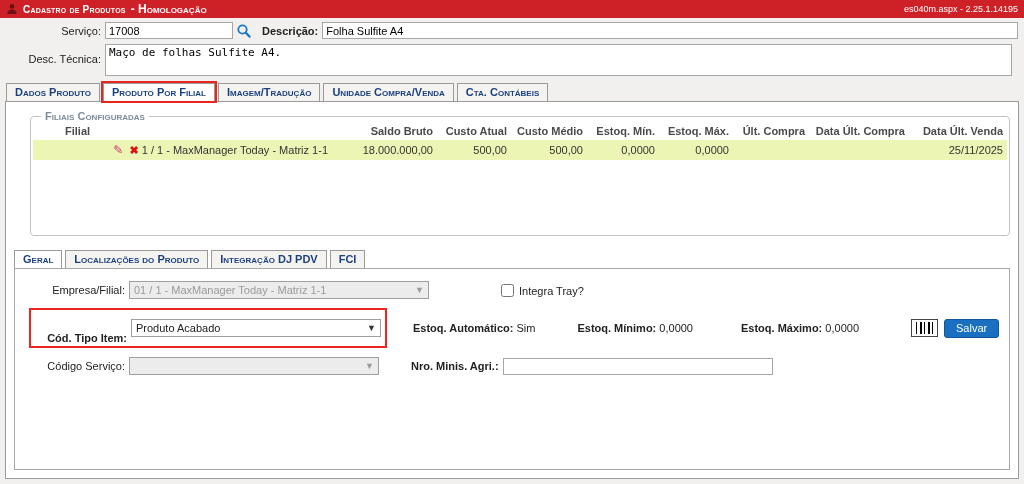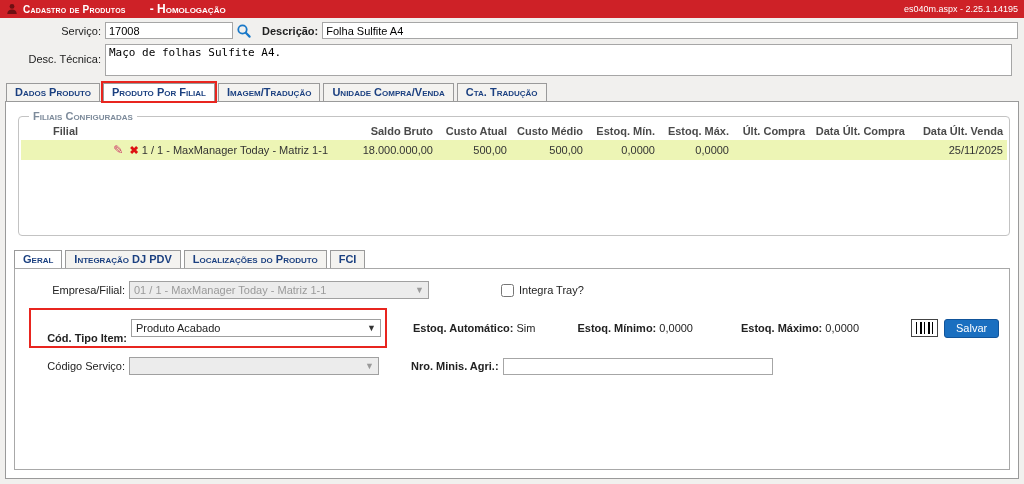--- a/index.html
+++ b/index.html
@@ -17,21 +17,21 @@
     height: 18px;
     background: #ce2127;
     color: #fff;
     display: flex;
     align-items: center;
     padding: 0 6px;
     flex: 0 0 auto;
   }
   .titlebar .app-icon { width:12px; height:12px; margin-right:5px; flex:0 0 auto; }
   .titlebar .ttl { font-weight: bold; font-variant: small-caps; font-size: 10px; letter-spacing: .2px; }
-  .titlebar .env { font-weight: bold; font-variant: small-caps; font-size: 12px; margin-left: 24px; }
+  .titlebar .env { font-weight: bold; font-variant: small-caps; font-size: 12px; margin-left: 5px; }
   .titlebar .ver { margin-left: auto; font-size: 9px; }
 
   
   .topform { padding: 4px 6px 2px 6px; flex: 0 0 auto; }
   .frow { display: flex; align-items: center; margin-bottom: 5px; }
   .lbl { text-align: right; margin-right: 4px; white-space: nowrap; }
   .lbl.w95 { width: 95px; flex: 0 0 auto; }
   .bold { font-weight: bold; }
   input[type=text] {
     height: 17px;
@@ -79,21 +79,21 @@
     flex: 1;
     margin: 0 5px 5px 5px;
     background: #fff;
     border: 1px solid #9a9a9a;
     display: flex;
     flex-direction: column;
     position: relative;
     z-index: 1;
   }
   fieldset.filiais {
-    margin: 8px 8px 0 12px;
+    margin: 8px 8px 0 24px;
     border: 1px solid #c3c3c3;
     border-radius: 4px;
     height: 126px;
     padding: 0 2px 4px 2px;
   }
   legend.flegend {
     font-variant: small-caps;
     font-weight: bold;
     font-size: 11px;
     color: #7d8b9b;
@@ -201,21 +201,21 @@
     <span class="lbl w95" style="margin-top:9px">Desc. Técnica:</span>
     <textarea class="desc-tec" style="">Maço de folhas Sulfite A4.</textarea>
   </div>
 </div>
 
 <div class="tabstrip">
   <div class="tab">Dados Produto</div>
   <div class="tab active annotated">Produto Por Filial</div>
   <div class="tab">Imagem/Tradução</div>
   <div class="tab">Unidade Compra/Venda</div>
-  <div class="tab">Cta. Tradução</div>
+  <div class="tab">Cta. Contábeis</div>
 </div>
 
 <div class="container">
 
   <fieldset class="filiais">
     <legend class="flegend">Filiais Configuradas</legend>
     <table class="ftable">
       <colgroup>
         <col style="width:auto">
           <col style="width:105px">
@@ -257,34 +257,34 @@
           <td></td>
           <td></td>
           <td>25/11/2025</td>
         </tr>
       </tbody>
     </table>
   </fieldset>
 
   <div class="subtabstrip">
     <div class="tab active">Geral</div>
+    <div class="tab">Localizações do Produto</div>
     <div class="tab">Integração DJ PDV</div>
-    <div class="tab">Localizações do Produto</div>
     <div class="tab">FCI</div>
   </div>
 
   <div class="panel">
 
     <div class="prow">
       <span class="lbl w110">Empresa/Filial:</span>
       <div class="sel disabled" style="width:300px">
         <span>01 / 1 - MaxManager Today - Matriz 1-1</span>
         <span class="arrow">▼</span>
       </div>
-      <span style="margin-left:72px; display:inline-flex; align-items:center;">
+      <span style="margin-left:72px; display:inline-flex; align-items:flex-end;">
         <input type="checkbox" class="chk" style="">
         <span>Integra Tray?</span>
       </span>
     </div>
 
     <div class="prow">
       <span class="redbox">
         <span class="lbl bold">Cód. Tipo Item:</span>
         <div class="sel tipo">
           <span>Produto Acabado</span>

